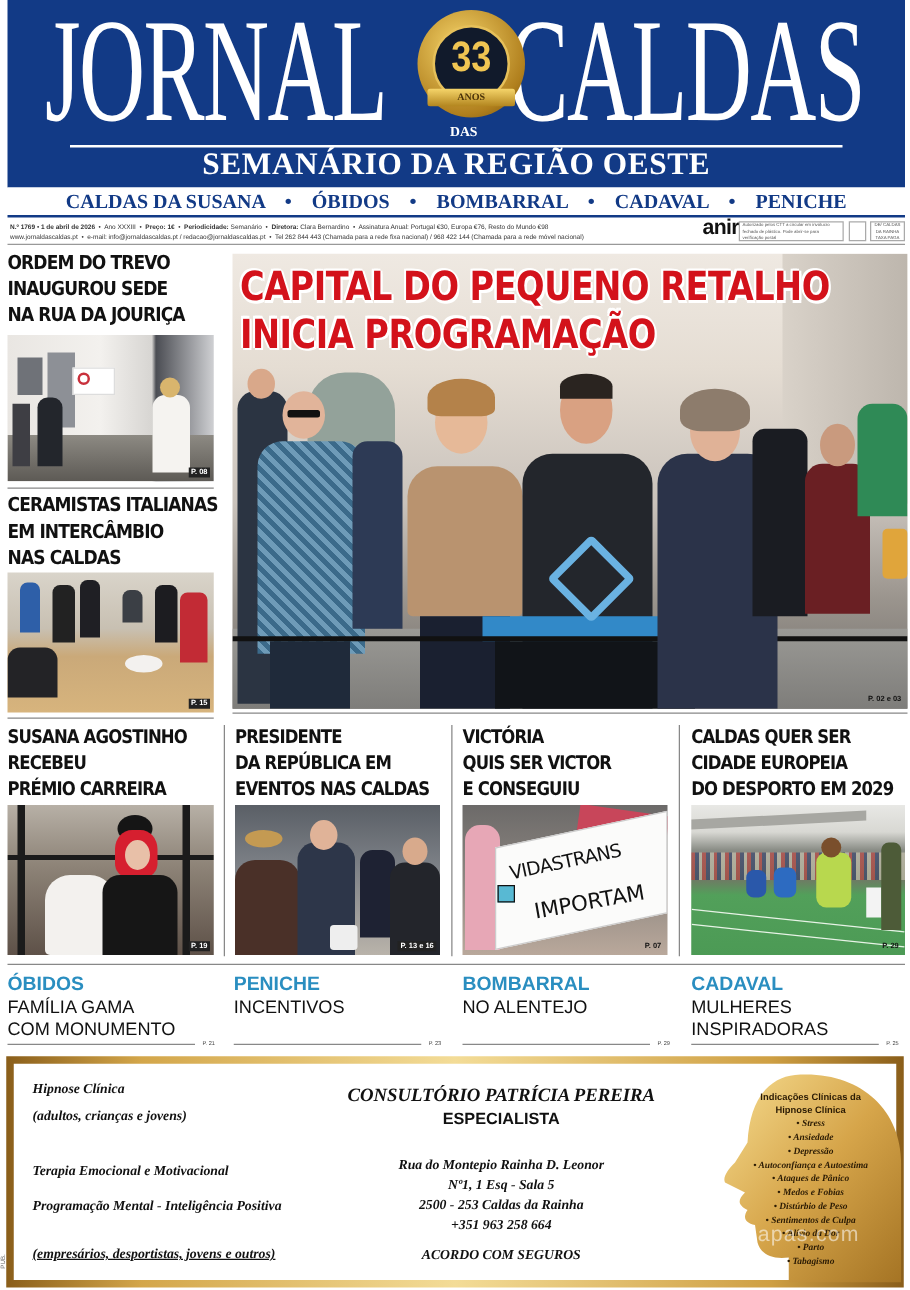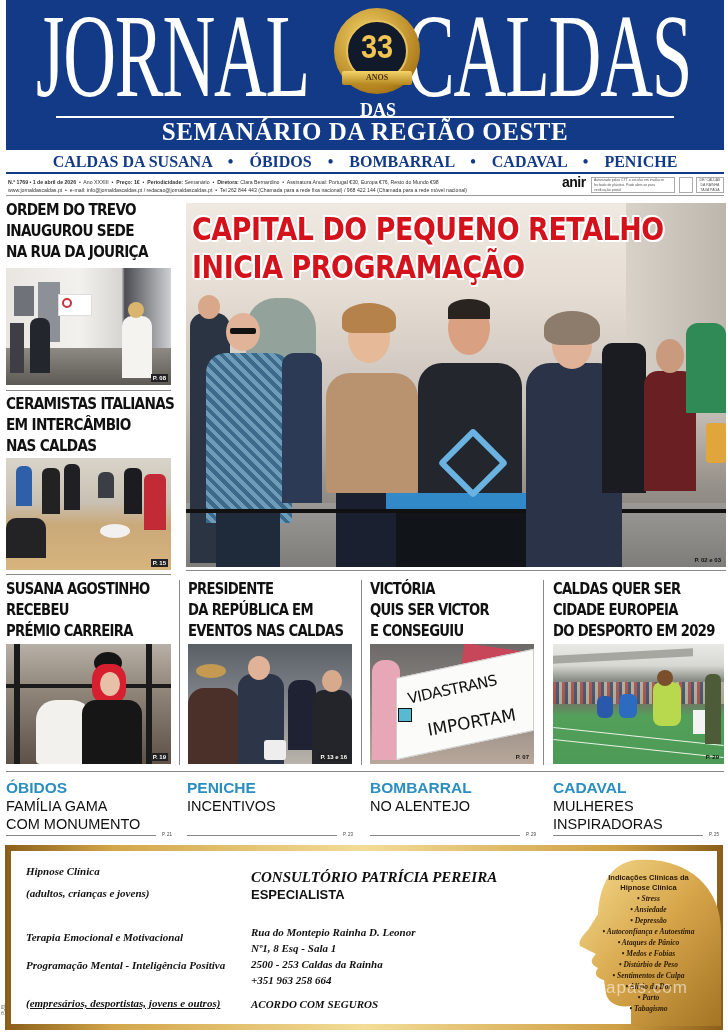--- a/index.html
+++ b/index.html
@@ -5,42 +5,42 @@
   * { box-sizing: border-box; margin: 0; padding: 0; }
   html, body { width: 728px; height: 1032px; background: #ffffff; overflow: hidden; }
   body { position: relative; font-family: "Liberation Sans", sans-serif; color: #111; }
 
   
   .masthead { position: absolute; left: 6px; top: 0; width: 718px; height: 150px; background: #123a86; }
   .mast-left { position: absolute; left: 30px; top: -4px; font-family: "Liberation Serif", serif; color: #fff;
     font-size: 118px; line-height: 122px; transform: scaleX(0.62); transform-origin: left top; letter-spacing: -2px; }
   .mast-right { position: absolute; left: 400px; top: -4px; font-family: "Liberation Serif", serif; color: #fff;
     font-size: 118px; line-height: 122px; transform: scaleX(0.62); transform-origin: left top; letter-spacing: -2px; }
-  .mast-das { position: absolute; left: 354px; top: 100px; color: #fff; font-family: "Liberation Serif", serif; font-size: 18px; font-weight: bold; }
+  .mast-das { position: absolute; left: 354px; top: 100px; color: #fff; font-family: "Liberation Serif", serif; font-size: 11px; font-weight: bold; }
   .mast-rule { position: absolute; left: 50px; right: 50px; top: 116px; height: 2px; background: #ffffff; }
   .mast-sub { position: absolute; left: 0; width: 718px; top: 118px; text-align: center; color: #fff;
     font-family: "Liberation Serif", serif; font-weight: bold; font-size: 25px; letter-spacing: 0.5px; }
   .badge { position: absolute; left: 328px; top: 8px; width: 86px; height: 86px; border-radius: 50%;
     background: radial-gradient(circle at 40% 35%, #f6d56b, #b07f1d 70%, #6b4a0c); }
   .badge-inner { position: absolute; left: 12px; top: 12px; width: 62px; height: 62px; border-radius: 50%;
     background: #111a2b; border: 2px solid #e6c05a; }
   .badge-num { position: absolute; left: 0; top: 5px; width: 58px; text-align: center; font-family: "Liberation Sans", sans-serif;
     font-weight: bold; font-size: 34px; color: #f0c552; transform: scaleX(0.85); }
   .badge-anos { position: absolute; left: 8px; top: 63px; width: 70px; height: 14px; background: linear-gradient(#f5d46a, #b3861f);
     text-align: center; font-family: "Liberation Serif", serif; font-size: 8px; line-height: 14px; color: #4a3208; font-weight: bold; border-radius: 2px; }
 
   .towns { position: absolute; left: 6px; top: 150px; width: 718px; height: 24px; background: #fff; border-bottom: 2px solid #123a86;
     text-align: center; color: #123a86; font-family: "Liberation Serif", serif; font-weight: bold; font-size: 16px; line-height: 24px; }
   .towns span.sep { margin: 0 12px; }
 
   .infobar { position: absolute; left: 6px; top: 176px; width: 718px; height: 20px; font-size: 5.2px; line-height: 8px; color: #333; border-bottom: 1px solid #999; }
   .info-l1 { position: absolute; left: 2px; top: 2px; white-space: nowrap; }
   .info-l2 { position: absolute; left: 2px; top: 10px; white-space: nowrap; }
   .info-l1 b { font-weight: bold; }
-  .anir { position: absolute; left: 556px; top: 2px; font-weight: bold; font-size: 14px; color: #111; letter-spacing: -0.5px; }
+  .anir { position: absolute; left: 556px; top: 2px; font-weight: bold; font-size: 17px; color: #111; letter-spacing: -0.5px; }
   .auth-box { position: absolute; left: 585px; top: 1px; width: 84px; height: 16px; border: 1px solid #aaa; font-size: 3.5px; line-height: 5px; padding: 0 2px; color: #555; overflow: hidden; }
   .auth-icon { position: absolute; left: 673px; top: 1px; width: 14px; height: 16px; border: 1px solid #aaa; }
   .auth-code { position: absolute; left: 690px; top: 1px; width: 28px; height: 16px; border: 1px solid #aaa; font-size: 3.5px; line-height: 5px; text-align: center; color: #555; }
 
   
   .leftcol { position: absolute; left: 6px; top: 200px; width: 165px; }
   .story-head { font-family: "DejaVu Sans", sans-serif; font-weight: bold; font-size: 15.5px; line-height: 21px; color: #111;
     letter-spacing: -0.8px; transform: scaleX(0.88); transform-origin: left top; white-space: nowrap; }
   .photo { position: absolute; overflow: hidden; }
   .page-ref { position: absolute; right: 3px; bottom: 3px; background: #222; color: #fff; font-size: 6px; font-weight: bold; padding: 1px 2px; }
@@ -66,21 +66,21 @@
   .local-head { font-family: "Liberation Sans", sans-serif; color: #111; font-size: 14.5px; line-height: 18px; }
   .local-rule { position: absolute; top: 56px; left: 0; width: 150px; height: 1px; background: #888; }
   .local-page { position: absolute; top: 53px; left: 156px; font-size: 4.5px; color: #444; }
 
   
   .ad { position: absolute; left: 5px; top: 845px; width: 718px; height: 185px; padding: 6px;
     background: linear-gradient(90deg, #8a5e1a, #d3a64a 15%, #f3dc97 50%, #cfa044 85%, #8a5e1a); }
   .ad-inner { position: relative; width: 100%; height: 100%; background: #fff; }
   .ad-left { position: absolute; left: 15px; top: 14px; font-family: "Liberation Serif", serif; font-style: italic; font-weight: bold; font-size: 11px; color: #111; }
   .ad-left div { position: absolute; left: 0; white-space: nowrap; }
-  .ad-center { position: absolute; left: 240px; top: 18px; width: 300px; color: #111; }
+  .ad-center { position: absolute; left: 240px; top: 18px; width: 300px; text-align: center; color: #111; }
   .ad-title { font-family: "Liberation Serif", serif; font-style: italic; font-weight: bold; font-size: 15px; }
   .ad-spec { font-family: "Liberation Sans", sans-serif; font-weight: bold; font-size: 13px; margin-top: 1px; }
   .ad-addr { font-family: "Liberation Serif", serif; font-style: italic; font-weight: bold; font-size: 11px; line-height: 16px; margin-top: 22px; }
   .ad-seg { font-family: "Liberation Serif", serif; font-style: italic; font-weight: bold; font-size: 11px; margin-top: 10px; }
   .ad-head-shape { position: absolute; left: 565px; top: 5px; width: 145px; height: 170px; }
   .ad-list { position: absolute; left: 565px; top: 22px; width: 145px; text-align: center; color: #2b1b04; }
   .ad-list-title { font-family: "Liberation Sans", sans-serif; font-weight: bold; font-size: 7.5px; line-height: 10px; }
   .ad-list-item { font-family: "Liberation Serif", serif; font-style: italic; font-weight: bold; font-size: 7.5px; line-height: 11px; }
   .watermark { position: absolute; left: 570px; top: 978px; font-size: 17px; color: rgba(255,255,255,0.55); font-family: "Liberation Sans", sans-serif; letter-spacing: 1px; }
   .pub-mark { position: absolute; left: 0; top: 1015px; font-size: 5px; color: #666; transform: rotate(-90deg); transform-origin: left top; }
@@ -347,21 +347,21 @@
       <div style="top:22px;">(adultos, crianças e jovens)</div>
       <div style="top:66px;">Terapia Emocional e Motivacional</div>
       <div style="top:94px;text-align:center;">Programação Mental - Inteligência Positiva</div>
       <div style="top:132px;text-decoration:underline;">(empresários, desportistas, jovens e outros)</div>
     </div>
     <div class="ad-center">
       <div class="ad-title">CONSULTÓRIO PATRÍCIA PEREIRA</div>
       <div class="ad-spec">ESPECIALISTA</div>
       <div class="ad-addr">
         <div>Rua do Montepio Rainha D. Leonor</div>
-        <div>Nº1, 8 Esq - Sala 1</div>
+        <div>Nº1, 1 Esq - Sala 5</div>
         <div>2500 - 253 Caldas da Rainha</div>
         <div>+351 963 258 664</div>
       </div>
       <div class="ad-seg">ACORDO COM SEGUROS</div>
     </div>
     <svg class="ad-head-shape" viewBox="0 0 145 170">
       <defs>
         <linearGradient id="gold" x1="0" y1="0" x2="1" y2="1">
           <stop offset="0" stop-color="#f6dc8f"></stop>
           <stop offset="0.5" stop-color="#d6a54a"></stop>

